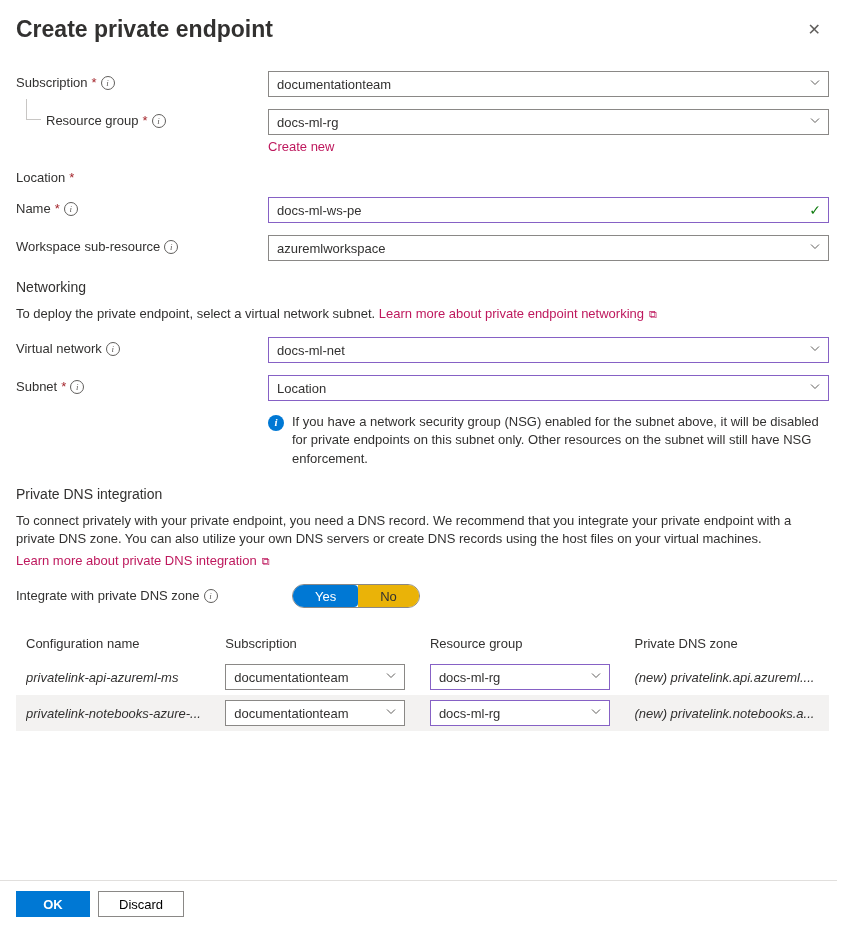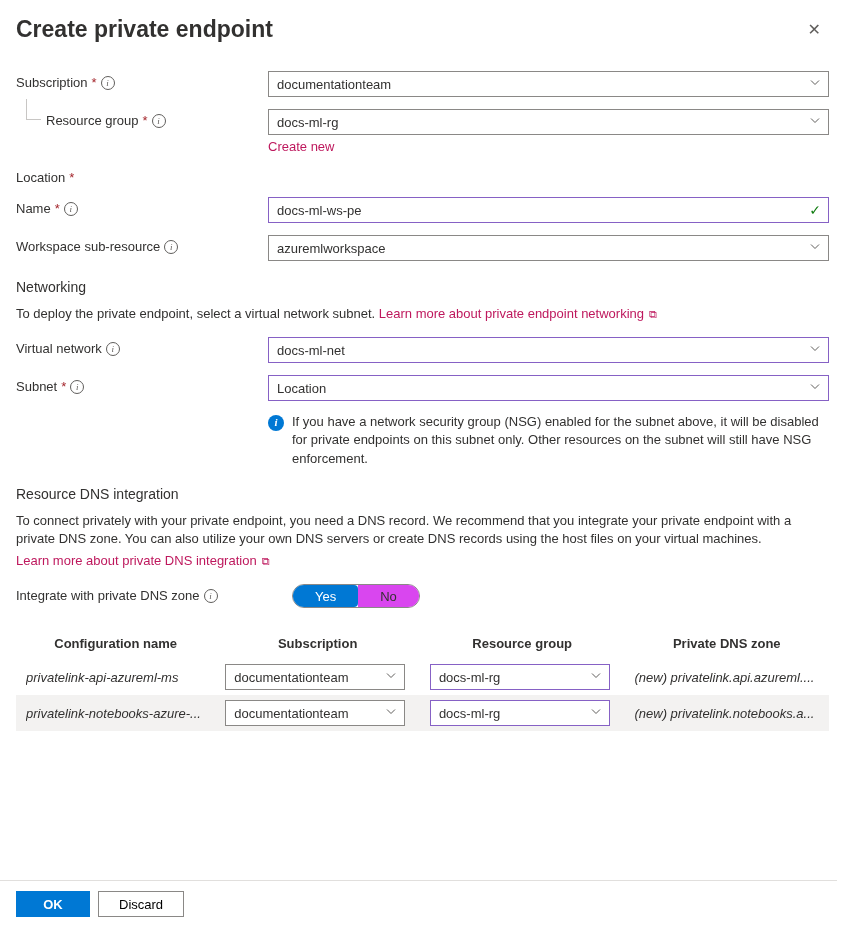--- a/index.html
+++ b/index.html
@@ -128,36 +128,36 @@
     border-radius: 14px;
     overflow: hidden;
     height: 24px;
   }
   .toggle-opt {
     padding: 0 22px;
     display: flex;
     align-items: center;
     font-size: 13px;
     cursor: pointer;
-    background: #d946ef;
+    background: #eab308;
   }
   .toggle-opt.active {
     background: #0078d4;
     color: #fff;
     border-radius: 4px;
     font-weight: 400;
   }
   table.dns {
     width: 100%;
     border-collapse: collapse;
     font-size: 13px;
   }
   table.dns th {
-    text-align: center;
-    font-weight: 700;
+    text-align: left;
+    font-weight: 400;
     padding: 8px 10px;
   }
   table.dns td {
     padding: 5px 10px;
     vertical-align: middle;
   }
   table.dns tr.alt td { background: #f3f2f1; }
   .mini-select {
     width: 100%;
     height: 26px;
@@ -324,21 +324,21 @@
           </svg></span>
     </div>
   </div>
 </div>
 
 <div class="note-row">
   <span class="note-icon">i</span>
   <span>If you have a network security group (NSG) enabled for the subnet above, it will be disabled for private endpoints on this subnet only. Other resources on the subnet will still have NSG enforcement.</span>
 </div>
 
-<h2 class="section">Resource DNS integration</h2>
+<h2 class="section">Private DNS integration</h2>
 <p class="desc">To connect privately with your private endpoint, you need a DNS record. We recommend that you integrate your private endpoint with a private DNS zone. You can also utilize your own DNS servers or create DNS records using the host files on your virtual machines.</p>
 <p class="desc" style="margin-top:-10px;">
   <span class="link"><span>Learn more about private DNS integration</span><span class="ext-icon"> ⧉</span></span>
 </p>
 
 <div class="toggle-row">
   <div class="label-col">
     <span>Integrate with private DNS zone</span>
     <span class="info-icon">i</span>
   </div>

